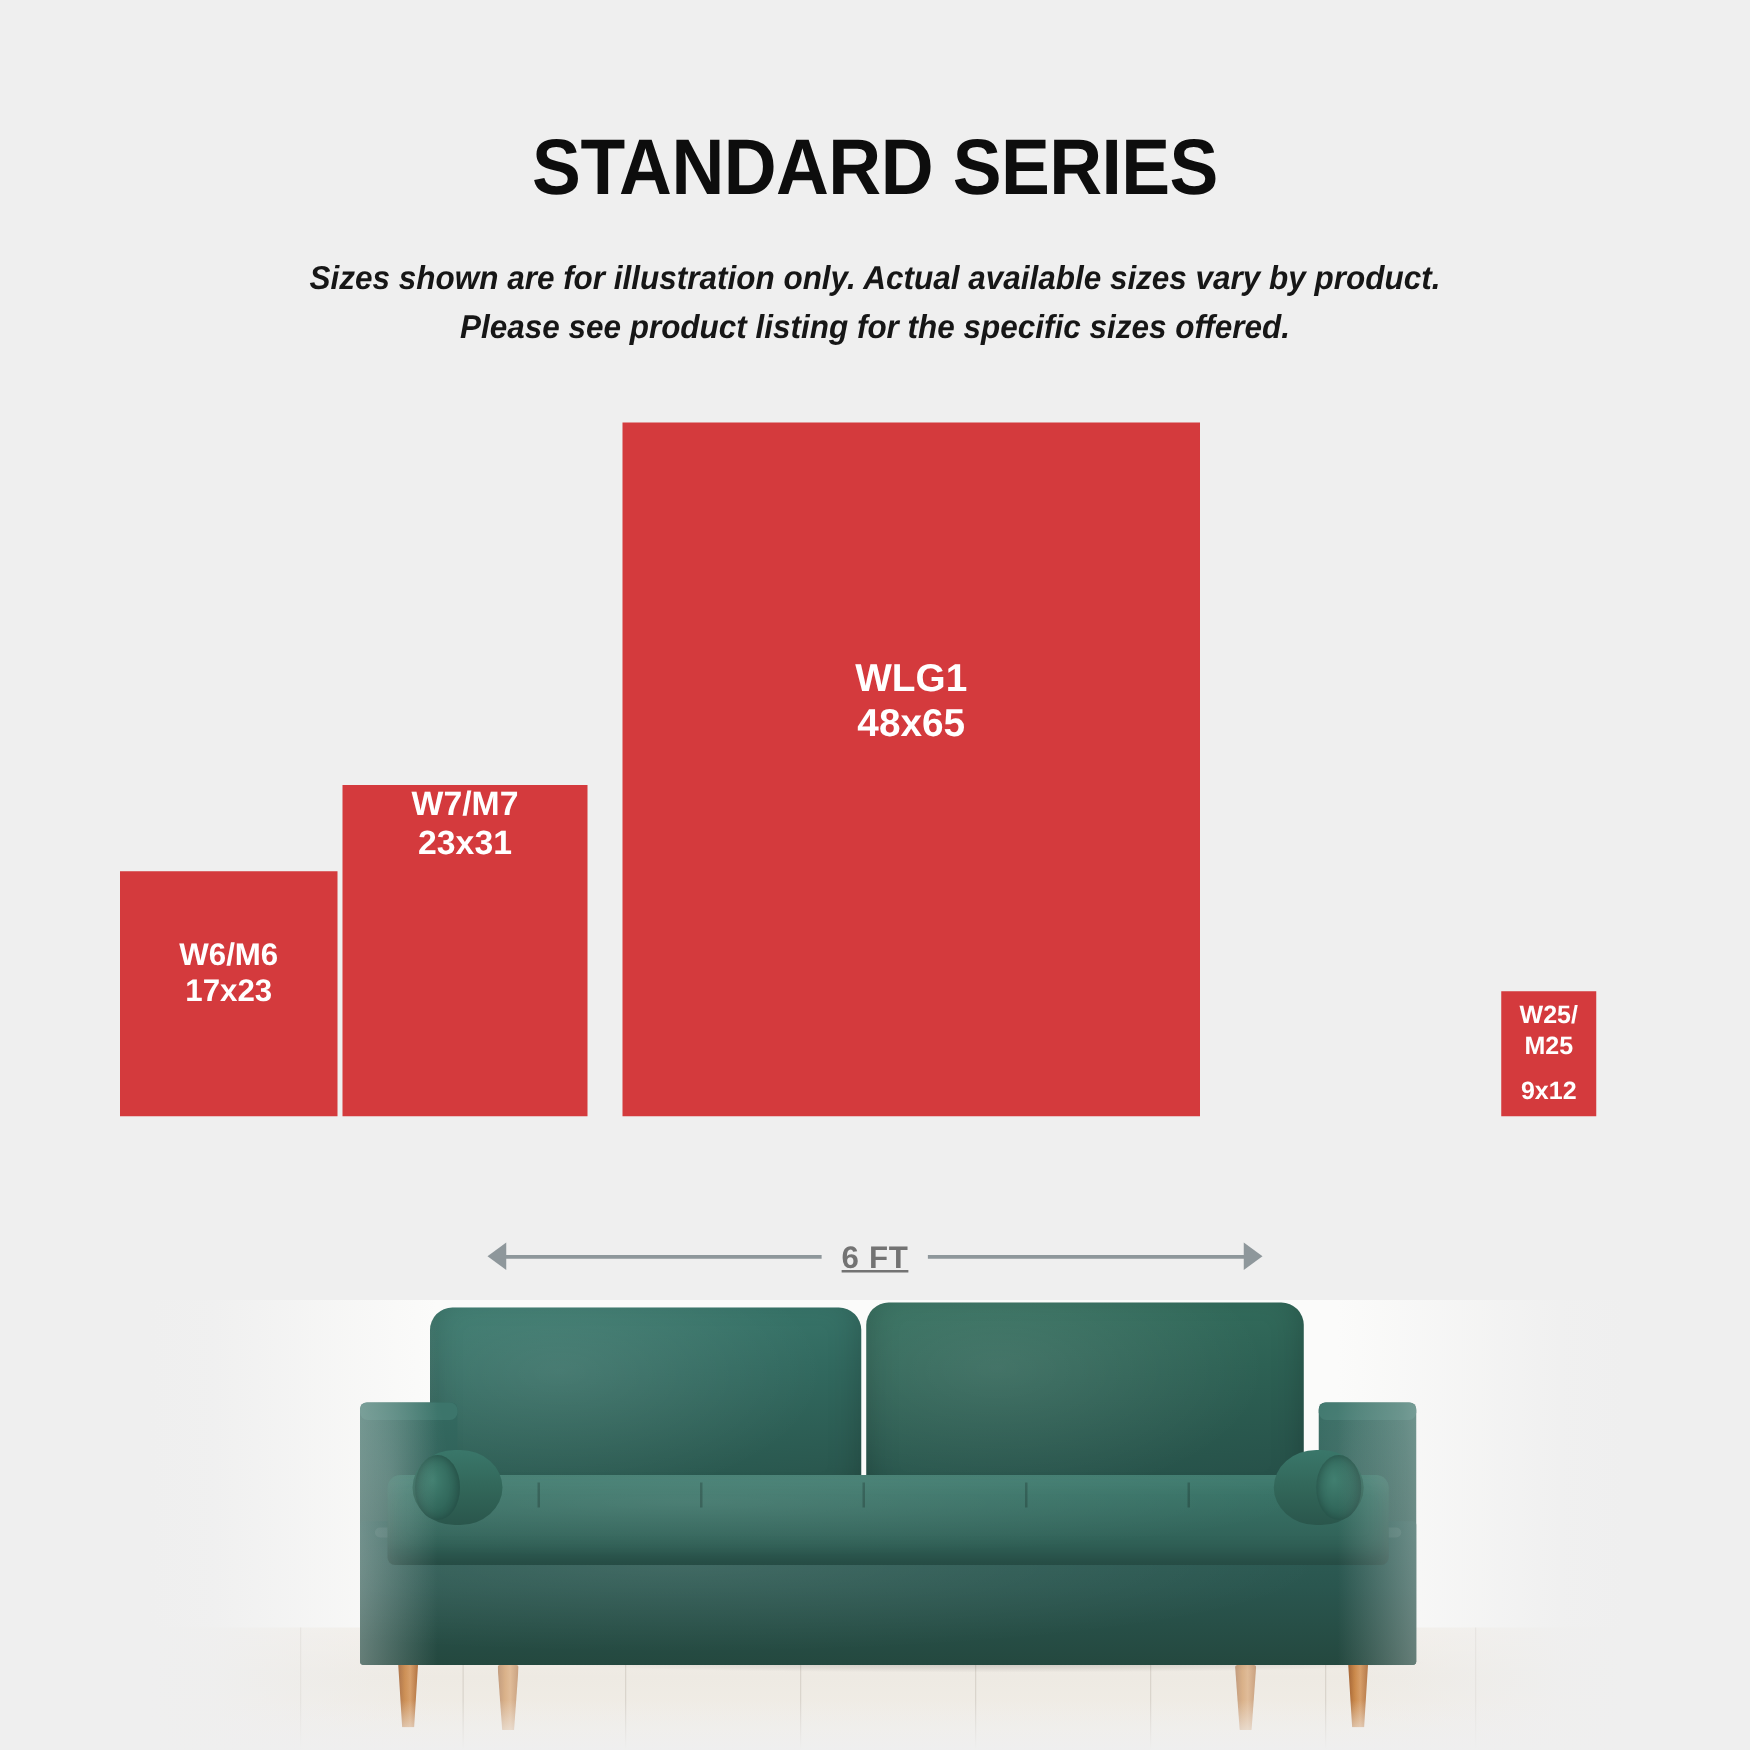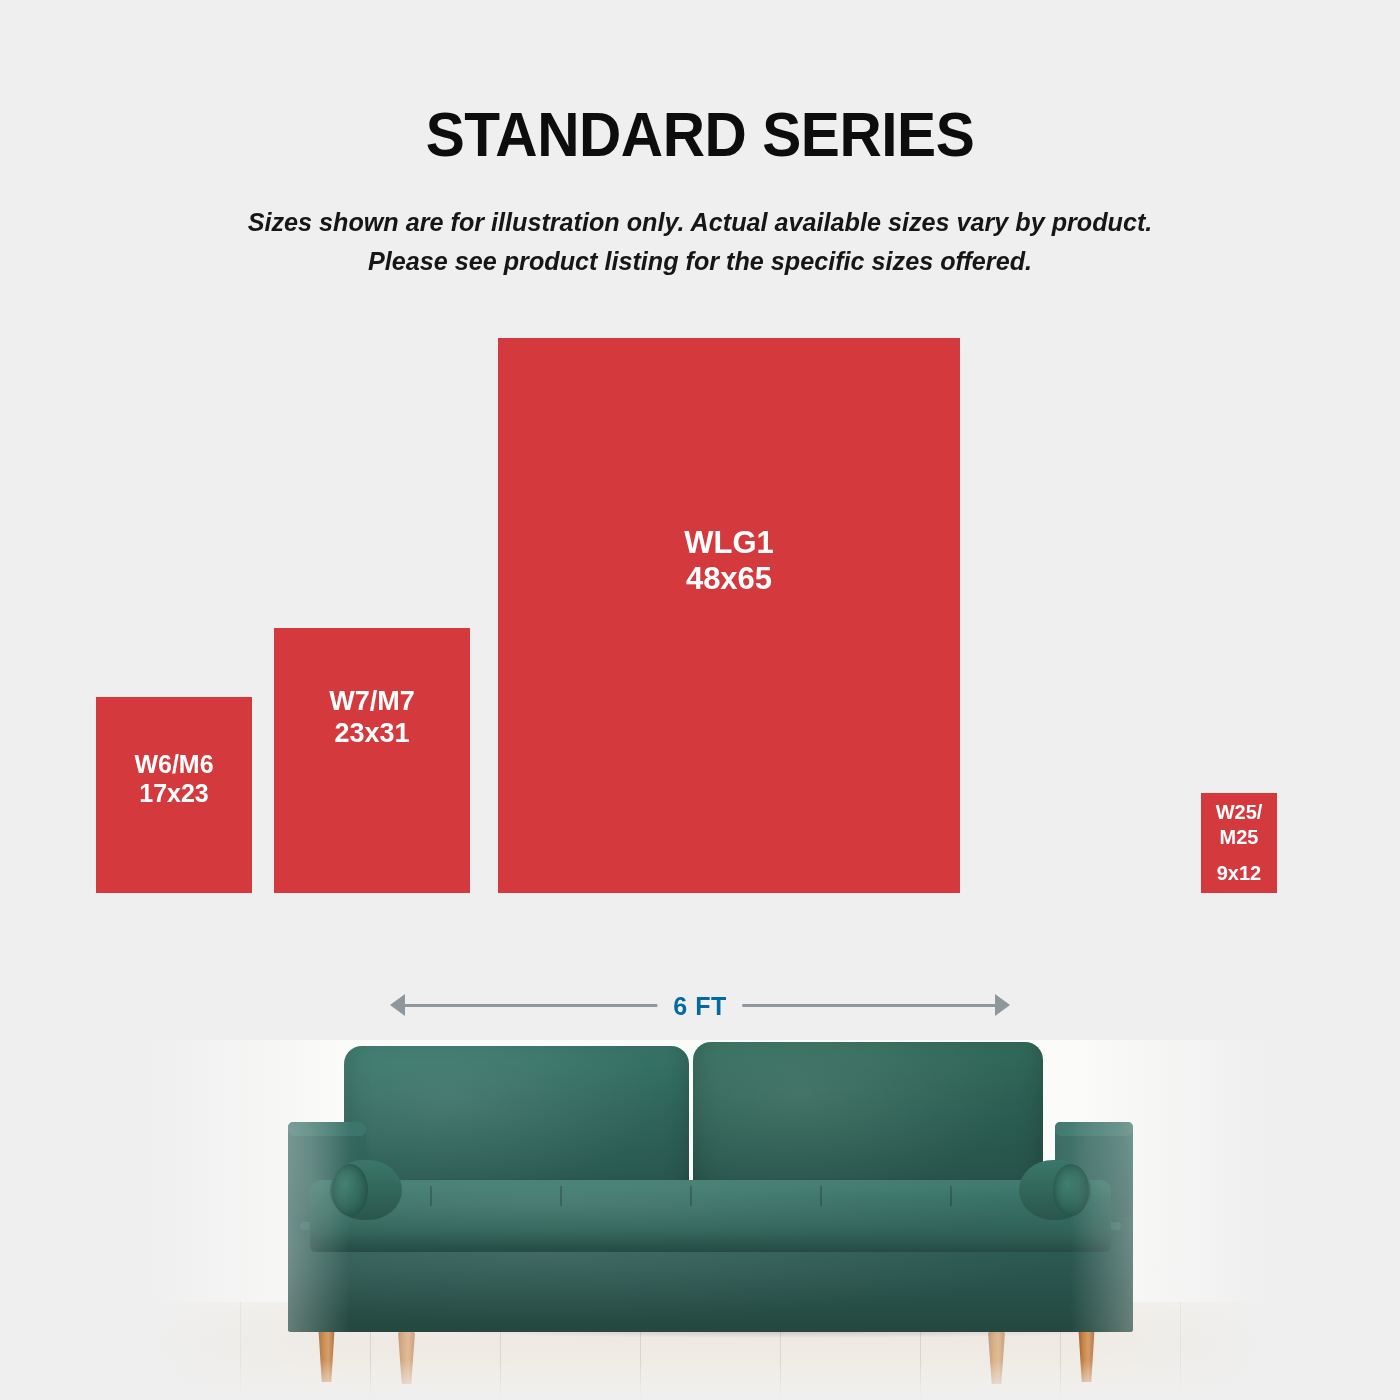--- a/index.html
+++ b/index.html
@@ -49,22 +49,22 @@
     display:flex;
     flex-direction:column;
     align-items:center;
     color:#ffffff;
     font-weight:bold;
     text-align:center;
     line-height:1.16;
   }
   .frame .nm, .frame .dm { display:block; white-space:pre-line; }
 
-  #frame-w6  { left:96px;  top:697px; width:156px; height:196px; justify-content:center; font-size:25px; padding-bottom:32px;}
-  #frame-w7  { left:274px; top:628px; width:196px; height:265px; justify-content:center; font-size:27px; padding-bottom:86px;}
+  #frame-w6  { left:96px;  top:697px; width:174px; height:196px; justify-content:center; font-size:25px; padding-bottom:32px;}
+  #frame-w7  { left:274px; top:628px; width:196px; height:265px; justify-content:flex-start; font-size:27px; padding-bottom:86px;}
   #frame-wlg1{ left:498px; top:338px; width:462px; height:555px; justify-content:center; font-size:31px; padding-bottom:110px;}
   #frame-w9  { left:937px; top:568px; width:240px; height:325px; justify-content:center; font-size:28px; padding-bottom:108px;}
   #frame-w25 { left:1201px;top:793px; width:76px;  height:100px; justify-content:center; font-size:20px; line-height:1.22;gap:12px;}
 
   
   #measure {
     position:absolute;
     left:390px; top:985px; width:620px; height:42px;
   }
   #measure .line {
@@ -76,23 +76,24 @@
     border-top:11px solid transparent;
     border-bottom:11px solid transparent;
   }
   #measure .arrow-l { left:0;   border-right:15px solid #8e979b; }
   #measure .arrow-r { right:0;  border-left:15px solid #8e979b; }
   #measure .mlabel {
     position:absolute; left:50%; top:0; transform:translateX(-50%);
     background:#efefef;
     padding:3px 16px;
     font-size:25px; font-weight:bold;
-    color:#0369a1;
+    color:#737373;
     letter-spacing:0.5px;
     line-height:36px;
+    text-decoration:underline;
   }
 
   
   #photo {
     position:absolute;
     left:120px; top:1040px; width:1180px; height:360px;
     overflow:hidden;
   }
   
   #photo .wall {

